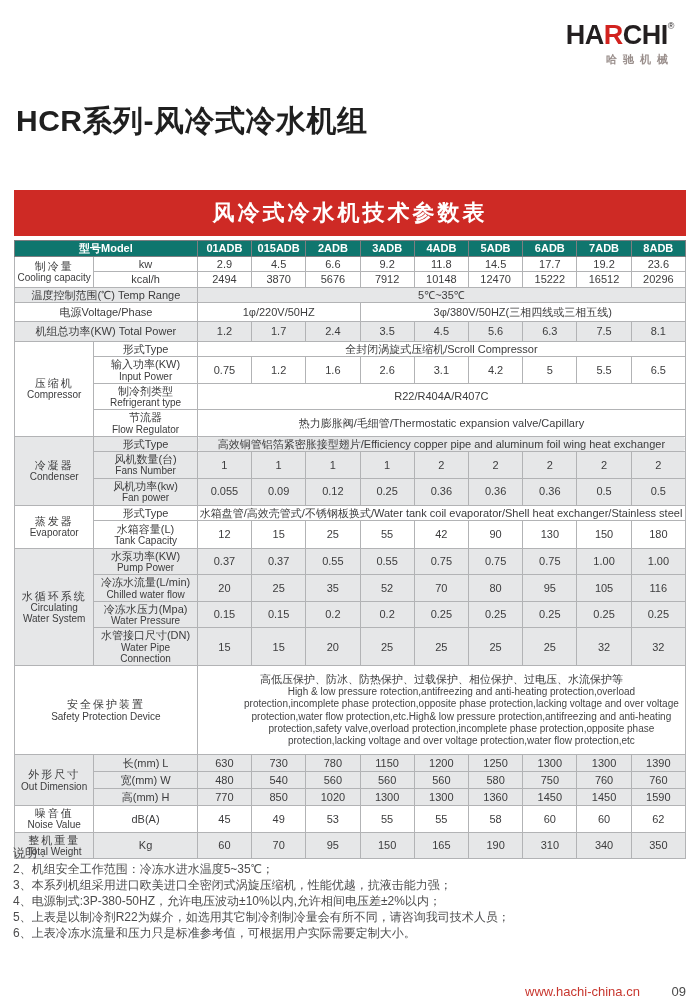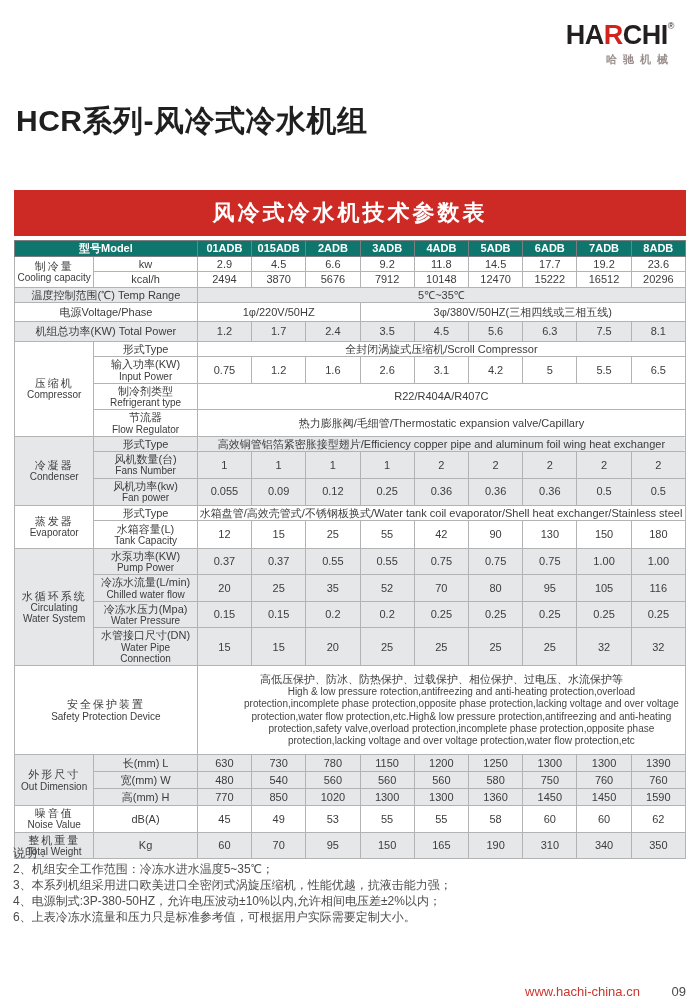--- a/index.html
+++ b/index.html
@@ -403,19 +403,20 @@
         <td>350</td>
   </tr>
   </tbody>
 </table>
 
 <div class="notes">
   <div>说明：</div>
     <div>2、机组安全工作范围：冷冻水进水温度5~35℃；</div>
     <div>3、本系列机组采用进口欧美进口全密闭式涡旋压缩机，性能优越，抗液击能力强；</div>
     <div>4、电源制式:3P-380-50HZ，允许电压波动±10%以内,允许相间电压差±2%以内；</div>
+    <div>5、上表是以制冷剂R22为媒介，如选用其它制冷剂制冷量会有所不同，请咨询我司技术人员；</div>
     <div>6、上表冷冻水流量和压力只是标准参考值，可根据用户实际需要定制大小。</div>
 </div>
 
 <div class="footer">
   <span class="site">www.hachi-china.cn</span>
   <span class="pagenum">09</span>
 </div>
 
 </body></html>

